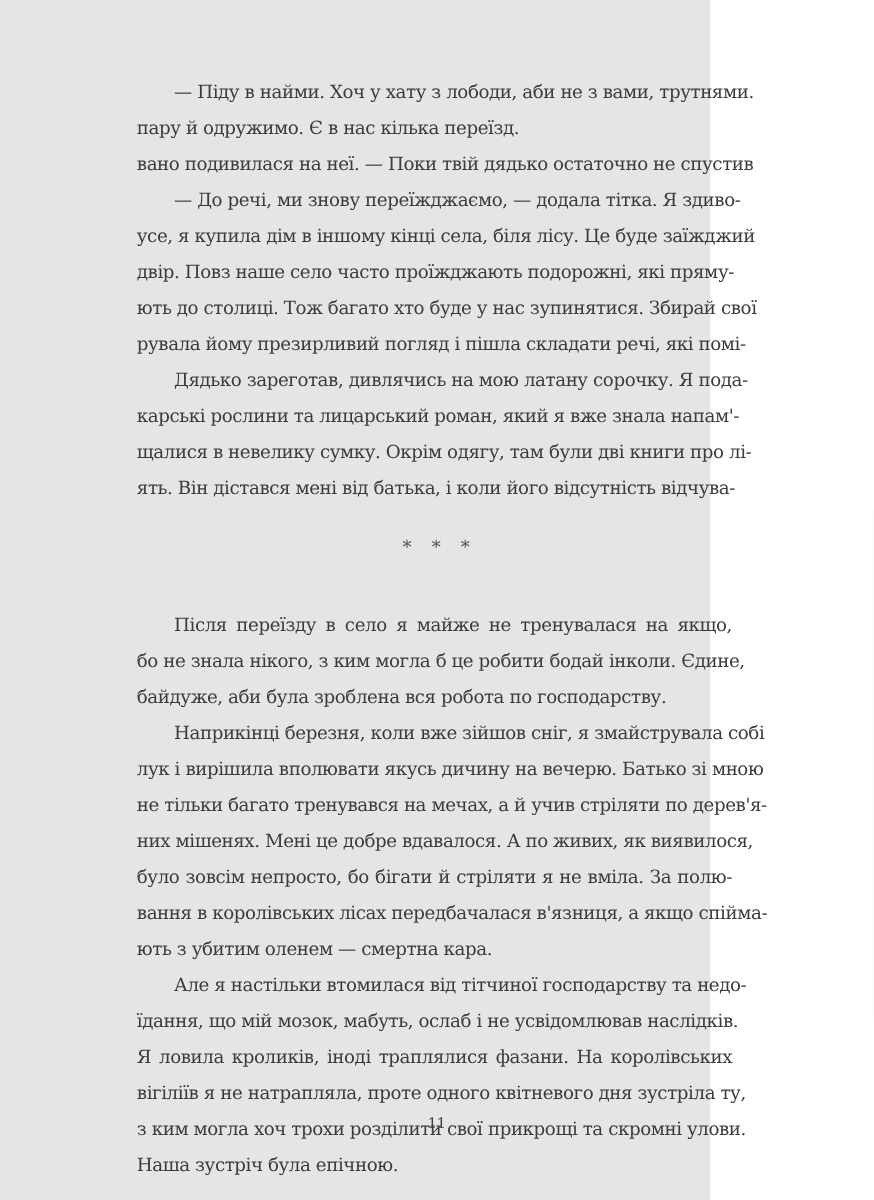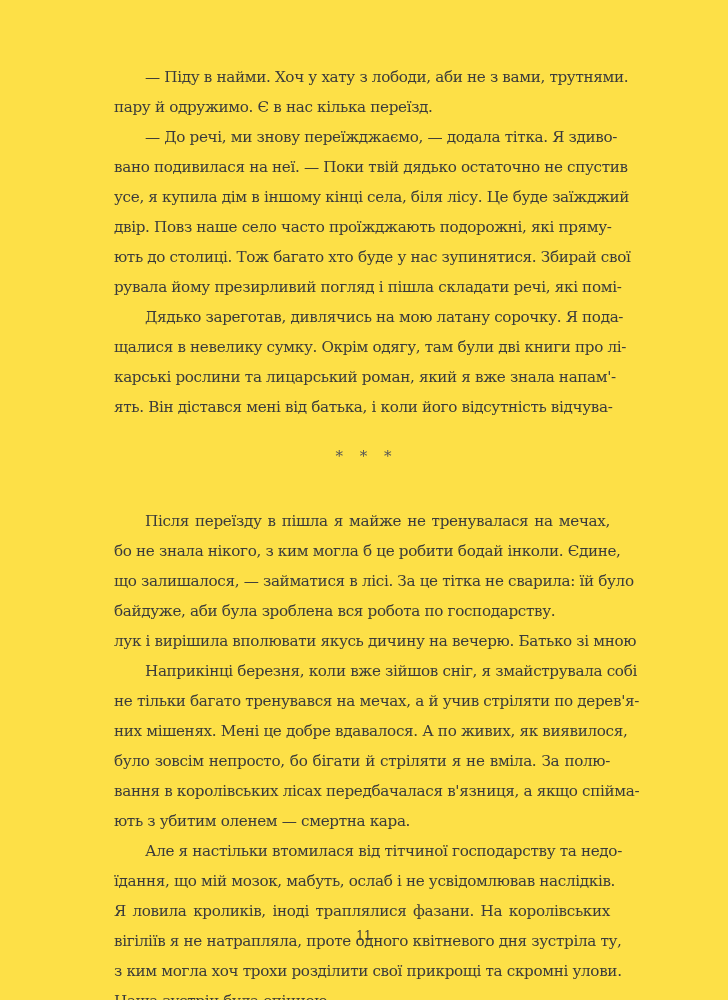--- a/index.html
+++ b/index.html
@@ -1,19 +1,19 @@
 <!DOCTYPE html>
 <html><head>
 <meta charset="utf-8">
 <style>
   html, body { margin: 0; padding: 0; background: #ffffff; }
   body { width: 728px; height: 1000px; position: relative; overflow: hidden; }
   .page {
-    position: absolute; left: 0; top: 0; width: 728px; height: 1000px;
-    background: #fde047;
+    position: absolute; left: 0; top: 0; width: 592px; height: 1000px;
+    background: #e5e5e5;
   }
   .text-block {
     position: absolute; left: 114px; width: 496px;
     font-family: "DejaVu Serif", serif;
     font-size: 15.2px;
     color: #3b3b3b;
     line-height: 30px;
     letter-spacing: -0.35px;
   }
   .line {
@@ -35,41 +35,40 @@
   }
 </style>
 </head>
 <body>
 
 <div class="page">
 
   <div class="text-block" style="top:62px;">
     <span class="line indent last">— Піду в найми. Хоч у хату з лободи, аби не з вами, трутнями.</span>
     <span class="line last">пару й одружимо. Є в нас кілька переїзд.</span>
+    <span class="line">вано подивилася на неї. — Поки твій дядько остаточно не спустив</span>
     <span class="line indent">— До речі, ми знову переїжджаємо, — додала тітка. Я здиво-</span>
-    <span class="line">вано подивилася на неї. — Поки твій дядько остаточно не спустив</span>
     <span class="line">усе, я купила дім в іншому кінці села, біля лісу. Це буде заїжджий</span>
     <span class="line">двір. Повз наше село часто проїжджають подорожні, які пряму-</span>
     <span class="line">ють до столиці. Тож багато хто буде у нас зупинятися. Збирай свої</span>
     <span class="line">рувала йому презирливий погляд і пішла складати речі, які помі-</span>
     <span class="line indent">Дядько зареготав, дивлячись на мою латану сорочку. Я пода-</span>
+    <span class="line">карські рослини та лицарський роман, який я вже знала напам'-</span>
     <span class="line">щалися в невелику сумку. Окрім одягу, там були дві книги про лі-</span>
-    <span class="line">карські рослини та лицарський роман, який я вже знала напам'-</span>
     <span class="line">ять. Він дістався мені від батька, і коли його відсутність відчува-</span>
   </div>
 
   <div class="scene-break">* * *</div>
 
   <div class="text-block" style="top:506px;">
-    <span class="line indent">Після переїзду в пішла я майже не тренувалася на мечах,</span>
+    <span class="line indent">Після переїзду в село я майже не тренувалася на якщо,</span>
     <span class="line">бо не знала нікого, з ким могла б це робити бодай інколи. Єдине,</span>
-    <span class="line">що залишалося, — займатися в лісі. За це тітка не сварила: їй було</span>
     <span class="line last">байдуже, аби була зроблена вся робота по господарству.</span>
+    <span class="line indent">Наприкінці березня, коли вже зійшов сніг, я змайструвала собі</span>
     <span class="line">лук і вирішила вполювати якусь дичину на вечерю. Батько зі мною</span>
-    <span class="line indent">Наприкінці березня, коли вже зійшов сніг, я змайструвала собі</span>
     <span class="line">не тільки багато тренувався на мечах, а й учив стріляти по дерев'я-</span>
     <span class="line">них мішенях. Мені це добре вдавалося. А по живих, як виявилося,</span>
     <span class="line">було зовсім непросто, бо бігати й стріляти я не вміла. За полю-</span>
     <span class="line">вання в королівських лісах передбачалася в'язниця, а якщо спіймa-</span>
     <span class="line last">ють з убитим оленем — смертна кара.</span>
     <span class="line indent">Але я настільки втомилася від тітчиної господарству та недо-</span>
     <span class="line">їдання, що мій мозок, мабуть, ослаб і не усвідомлював наслідків.</span>
     <span class="line">Я ловила кроликів, іноді траплялися фазани. На королівських</span>
     <span class="line">вігіліїв я не натрапляла, проте одного квітневого дня зустріла ту,</span>
     <span class="line">з ким могла хоч трохи розділити свої прикрощі та скромні улови.</span>

